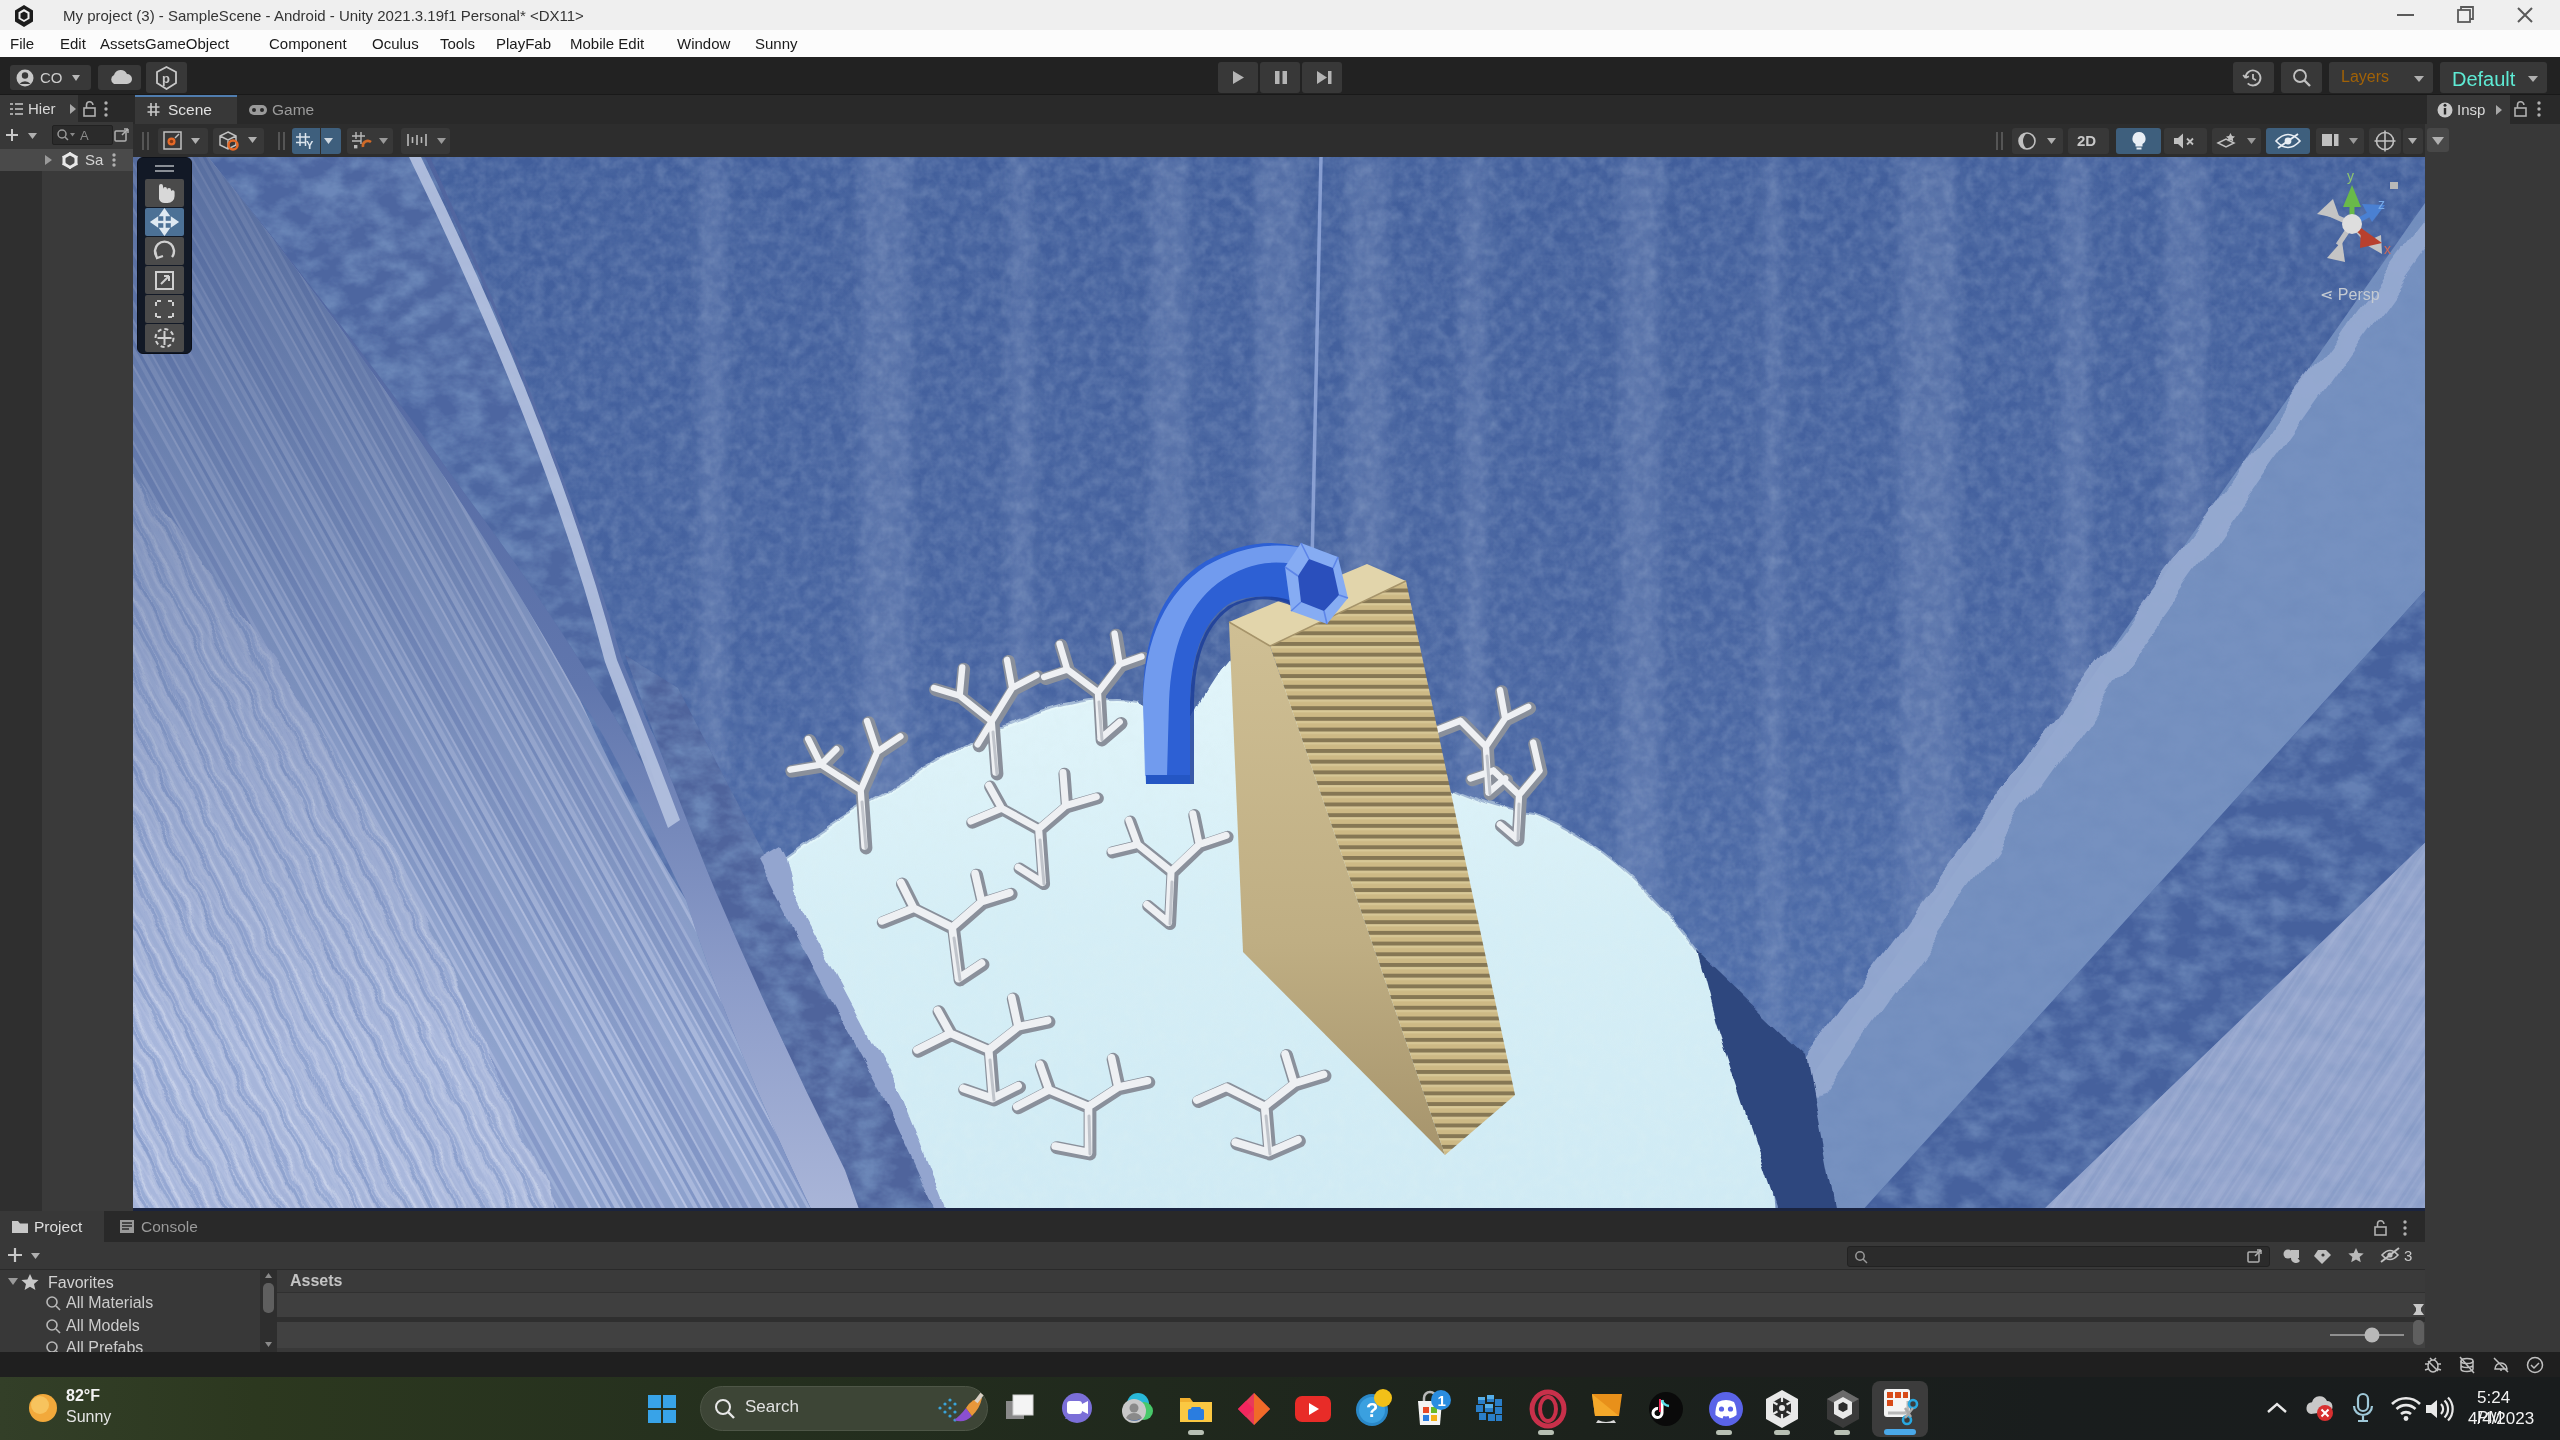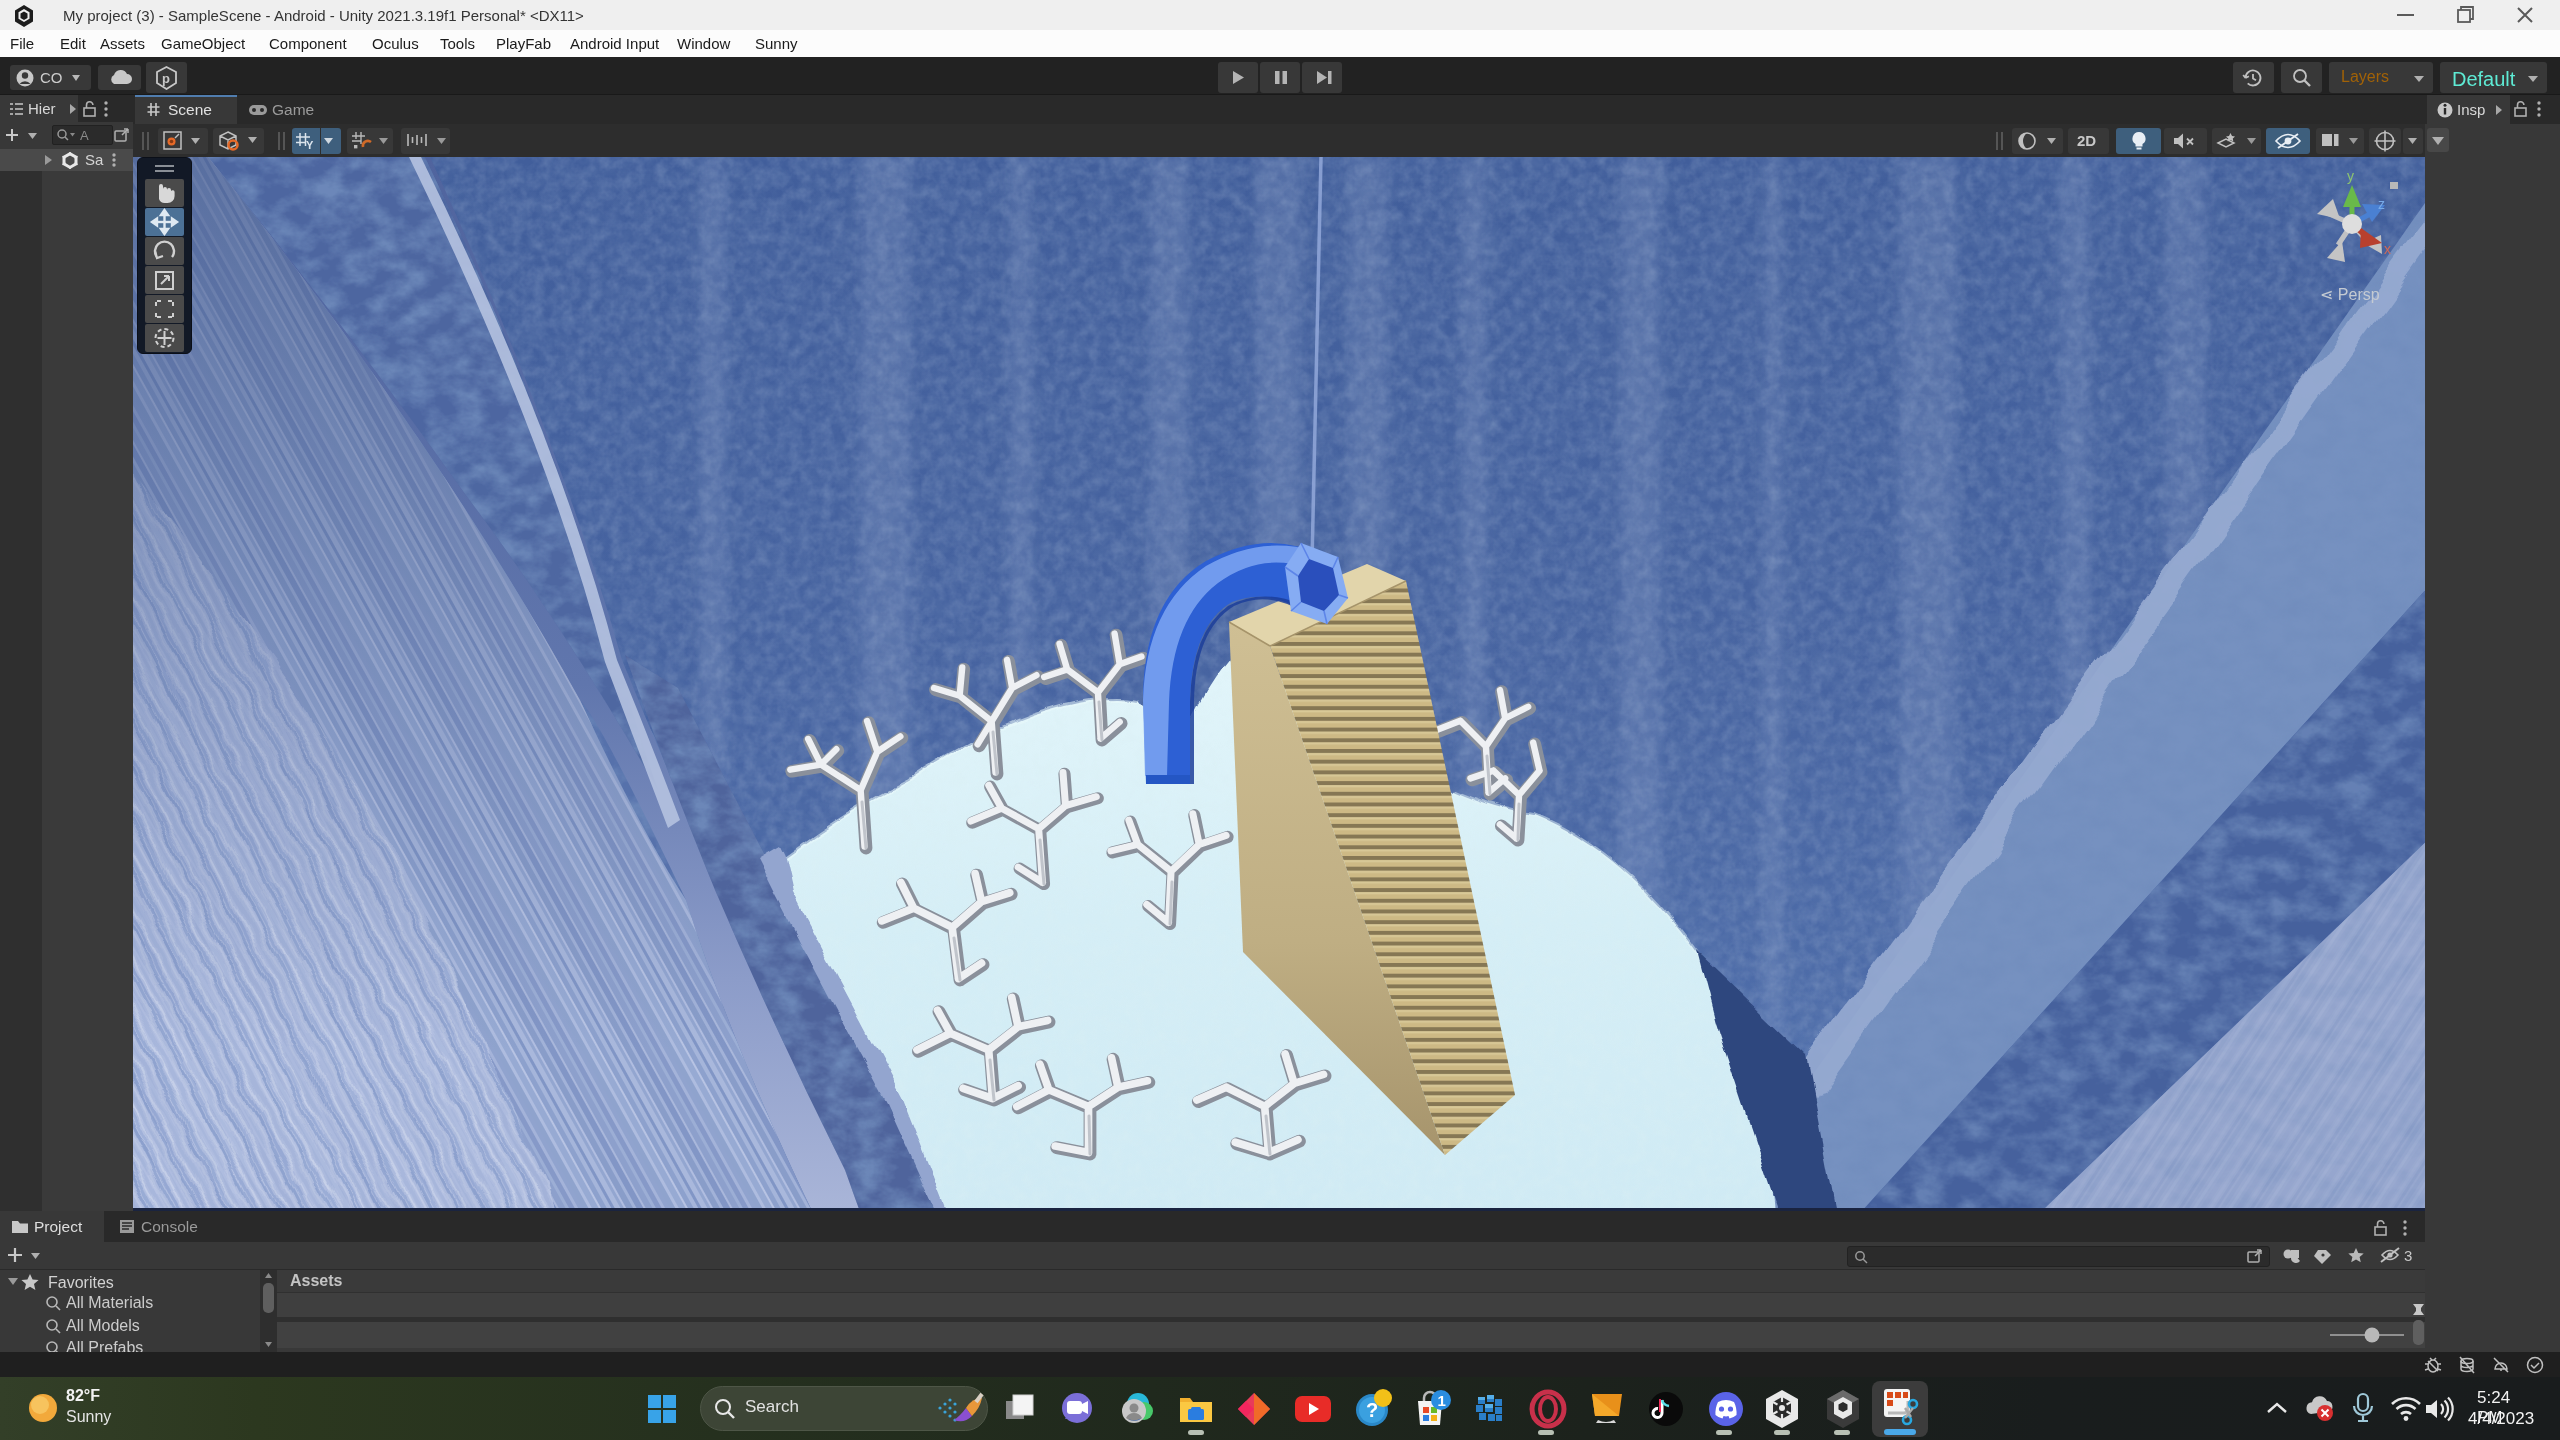--- a/index.html
+++ b/index.html
@@ -41,26 +41,26 @@
     <line x1="7" y1="15" x2="24" y2="15" stroke="#5a5a5a" stroke-width="2"></line>
     <rect x="68" y="10" width="12" height="12" fill="none" stroke="#5a5a5a" stroke-width="1.8"></rect>
     <path d="M71 10 v-3 h12 v12 h-3" fill="none" stroke="#5a5a5a" stroke-width="1.8"></path>
     <path d="M128 8 l14 14 M142 8 l-14 14" stroke="#5a5a5a" stroke-width="2"></path>
   </svg>
   
   <div class="abs" id="menubar">
     <span style="left:10px">File</span>
       <span style="left:60px">Edit</span>
       <span style="left:100px">Assets</span>
-    <span style="left:161px">GameObject</span>
+    <span style="left:145px">GameObject</span>
       <span style="left:269px">Component</span>
       <span style="left:372px">Oculus</span>
     <span style="left:440px">Tools</span>
       <span style="left:496px">PlayFab</span>
-      <span style="left:570px">Android Input</span>
+      <span style="left:570px">Mobile Edit</span>
     <span style="left:677px">Window</span>
       <span style="left:755px">Sunny</span>
   </div>
   
   <div class="abs" id="toolbar"></div>
   <div class="tbtn" style="left:10px;top:65px;width:81px;height:25px"></div>
   <svg class="abs" style="left:16px;top:68px" width="70" height="20" viewBox="0 0 70 20">
     <circle cx="9" cy="10" r="8.5" fill="#c8c8c8"></circle>
     <circle cx="9" cy="7.5" r="3.2" fill="#383838"></circle>
     <path d="M3.5 16 a7 7 0 0 1 11 0" fill="#383838"></path>

